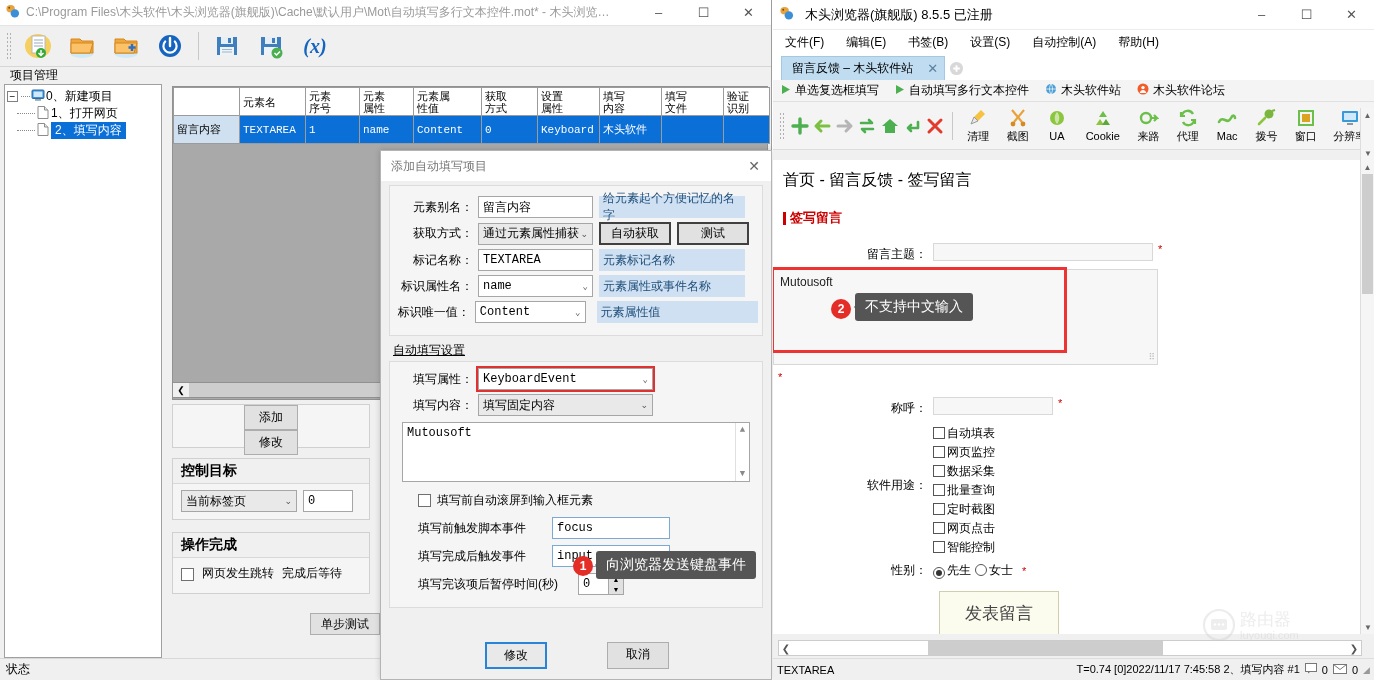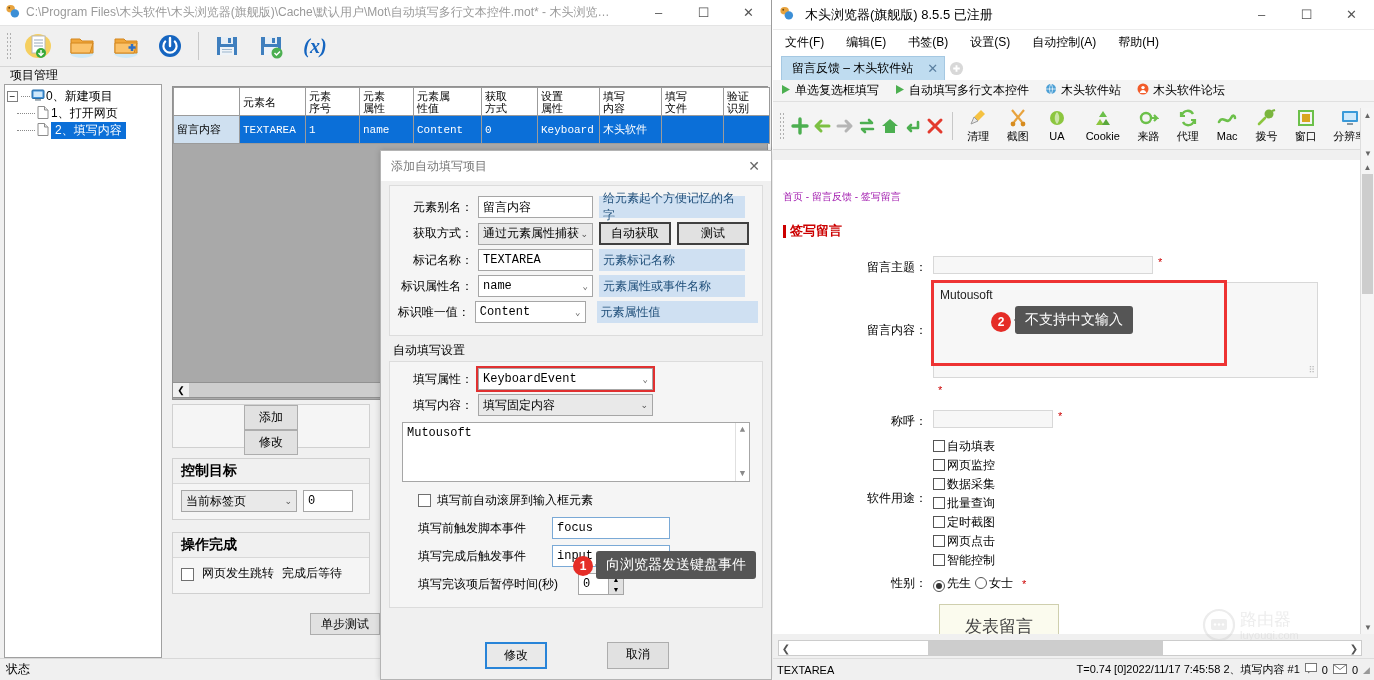--- a/index.html
+++ b/index.html
@@ -172,21 +172,21 @@
   #bookmarks { height: 22px; background:#f4f4f4; display:flex; align-items:center;
     gap: 16px; padding-left: 8px; font-size:12px; border-bottom:1px solid #e0e0e0; }
   #btoolbar { height: 48px; background:#f4f4f4; display:flex; align-items:center;
     padding-left: 6px; border-bottom:1px solid #ddd; }
   .bnav { width:24px; height:34px; display:flex; align-items:center; justify-content:center;
      font-size:21px; font-weight:bold; }
   .bicon { width: 42px; display:flex; flex-direction:column; align-items:center; justify-content:center; }
   .bicon .lbl { font-size:11px; margin-top:1px; }
   #page { position:absolute; left:0; top:160px; width: 588px; bottom: 46px; background:#fff;
      overflow:hidden; }
-  .crumb { font-size:10px; padding: 10px 0 0 10px; color:#a21caf;margin-top:20px; }
+  .crumb { font-size:16px; padding: 10px 0 0 10px; color:#000000; }
   .seclabel { font-size:13px; font-weight:bold; color:#c00; padding: 18px 0 0 10px;
     display:flex; align-items:center; gap:4px; }
   .redbar { width:3px; height:13px; background:#c00; display:inline-block; }
   .formrow { display:flex; align-items:flex-start; margin-top: 14px; font-size: 12px; }
   .formlabel { width: 160px; text-align:right; padding-right:6px; padding-top: 3px; }
   .finput { background:#f7f7f7; border:1px solid #d8d8d8; height:18px; }
   .req { color:#c00; font-size:11px; margin-left:5px; }
   .wcheck { width:12px; height:12px; border:1px solid #555; background:#fff; display:inline-block;
       vertical-align:-2px; margin-right:2px; }
   .wradio { width:12px; height:12px; border:1px solid #555; border-radius:50%; background:#fff;
@@ -478,21 +478,21 @@
       <div class="frow">
         <span class="flabel">标识唯一值：</span>
         <span class="selectbox" style="width:115px;background:#fff;font-family:'Liberation Mono',monospace;">
           <span>Content</span>
           <span class="caret">⌄</span>
         </span>
         <span class="hintbox" style="width:168px;margin-left:11px;">元素属性值</span>
       </div>
     </div>
 
-    <div style="padding:6px 0 0 12px;font-size:12px;">自动填写设置</div>
+    <div style="padding:6px 0 0 12px;font-size:12px;text-decoration:underline;">自动填写设置</div>
 
     <div class="dgroup" style="margin-top:2px;padding-top:2px;">
       <div class="frow">
         <span class="flabel">填写属性：</span>
         <span class="selectbox redbox" style="width:175px;background:#fff;font-family:'Liberation Mono',monospace;">
           <span>KeyboardEvent</span>
           <span class="caret">⌄</span>
         </span>
       </div>
 
@@ -738,21 +738,20 @@
         <span>签写留言</span>
       </div>
 
       <div class="formrow" style="margin-top:16px;">
         <span class="formlabel">留言主题：</span>
         <span class="finput" style="width:220px;"></span>
         <span class="req">*</span>
       </div>
 
       <div class="formrow" style="margin-top:6px;">
-        <span class="formlabel" style="padding-top:40px;">留言内容：</span>
         <span style="position:relative;display:inline-block;">
           <span class="finput" style="width:385px;height:96px;display:block;position:relative;padding:5px 6px;font-size:12px;color:#222;">
             <span>Mutousoft</span>
             <span style="position:absolute;right:2px;bottom:2px;color:#bbb;font-size:9px;">⠿</span>
           </span>
 
           <span style="position:absolute;left:-2px;top:-2px;width:296px;height:86px;border:3px solid #e33;"></span>
           <span class="badge" style="left:58px;top:30px;">2</span>
           <span class="callout" style="left:82px;top:24px;">不支持中文输入</span>
           <span class="req" style="position:absolute;left:0;top:102px;">*</span>

